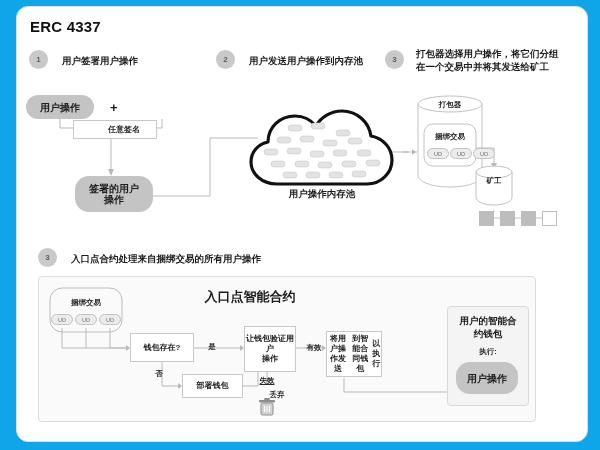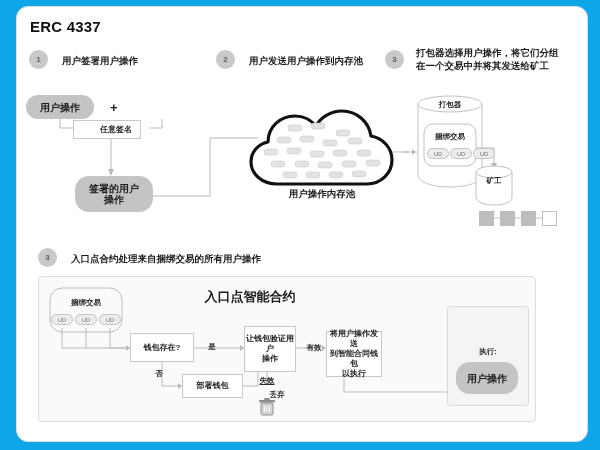--- a/index.html
+++ b/index.html
@@ -154,21 +154,21 @@
 
   <div class="title">ERC 4337</div>
 
   <div class="step" style="left:29px; top:50px;">1</div>
   <div class="step-text" style="left:62px; top:54px;">用户签署用户操作</div>
 
   <div class="step" style="left:216px; top:50px;">2</div>
   <div class="step-text" style="left:249px; top:54px;">用户发送用户操作到内存池</div>
 
   <div class="step" style="left:385px; top:50px;">3</div>
-  <div class="step-text" style="left:416px; top:47px;font-family:Liberation Mono, monospace;">
+  <div class="step-text" style="left:416px; top:47px;">
     <div>打包器选择用户操作，将它们分组</div>
     <div>在一个交易中并将其发送给矿工</div>
   </div>
 
   <div class="step" style="left:38px; top:248px;">3</div>
   <div class="step-text" style="left:71px; top:252px;">入口点合约处理来自捆绑交易的所有用户操作</div>
 
   <div class="pill" style="left:26px; top:95px; width:68px; height:24px;">用户操作</div>
   <div class="plus" style="left:110px; top:100px;">+</div>
 
@@ -180,21 +180,21 @@
     <path d="M111,139 L111,172" fill="none" stroke="#b9b9b9" stroke-width="1"></path>
     <path d="M111,176 L108,169 L114,169 Z" fill="#b9b9b9"></path>
 
     <path d="M153,196 L210,196 L210,138 L258,138" fill="none" stroke="#b9b9b9" stroke-width="1"></path>
 
     <path d="M385,152 L408,152" fill="none" stroke="#b9b9b9" stroke-width="1"></path>
     <path d="M403,152 L417,152" fill="none" stroke="#b9b9b9" stroke-width="1"></path>
     <path d="M416,152 L412,149 L412,155 Z" fill="#b9b9b9"></path>
   </svg>
 
-  <div class="box" style="left:73px; top:120px; width:68px; height:19px;padding-left:18px;">任意签名</div>
+  <div class="box" style="left:73px; top:120px; width:84px; height:19px;padding-left:18px;">任意签名</div>
 
   <div class="pill" style="left:75px; top:176px; width:78px; height:36px; flex-direction:column;">
     <span>签署的用户</span>
     <span>操作</span>
   </div>
 
   <svg width="600" height="450">
     <path d="M277,184 C262,184 251,174 251,162 C251,152 258,144 268,142
              C268,127 280,116 295,116 C303,116 311,120 316,126
              C321,117 331,111 342,111 C357,111 369,122 371,136
@@ -311,22 +311,26 @@
     <g stroke="#8d8d8d" fill="#d3d3d3" stroke-width="1">
       <rect x="261" y="403" width="12" height="12" rx="1.5"></rect>
       <rect x="259" y="400" width="16" height="2.5" rx="1" fill="#8d8d8d" stroke="none"></rect>
       <rect x="264" y="398" width="6" height="2" rx="1" fill="#8d8d8d" stroke="none"></rect>
       <line x1="264.5" y1="406" x2="264.5" y2="412" stroke="#ffffff"></line>
       <line x1="267" y1="406" x2="267" y2="412" stroke="#ffffff"></line>
       <line x1="269.5" y1="406" x2="269.5" y2="412" stroke="#ffffff"></line>
     </g>
   </svg>
 
-  <div class="box" style="left:326px; top:331px; width:56px; height:46px; flex-direction:column;">
+  <div class="box" style="left:326px; top:331px; width:56px; height:46px; ">
     <span>将用户操作发送</span>
     <span>到智能合同钱包</span>
     <span>以执行</span>
   </div>
 
   <div class="panel" style="left:447px; top:306px; width:82px; height:100px;"></div>
+  <div class="caption" style="left:450px; top:314px; width:76px; font-size:9.5px; line-height:13px;">
+    <div>用户的智能合</div>
+    <div>约钱包</div>
+  </div>
   <div class="label-sm" style="left:450px; top:347px; width:76px;">执行:</div>
   <div class="pill" style="left:456px; top:362px; width:62px; height:32px;">用户操作</div>
 </div>
 
 </body></html>

